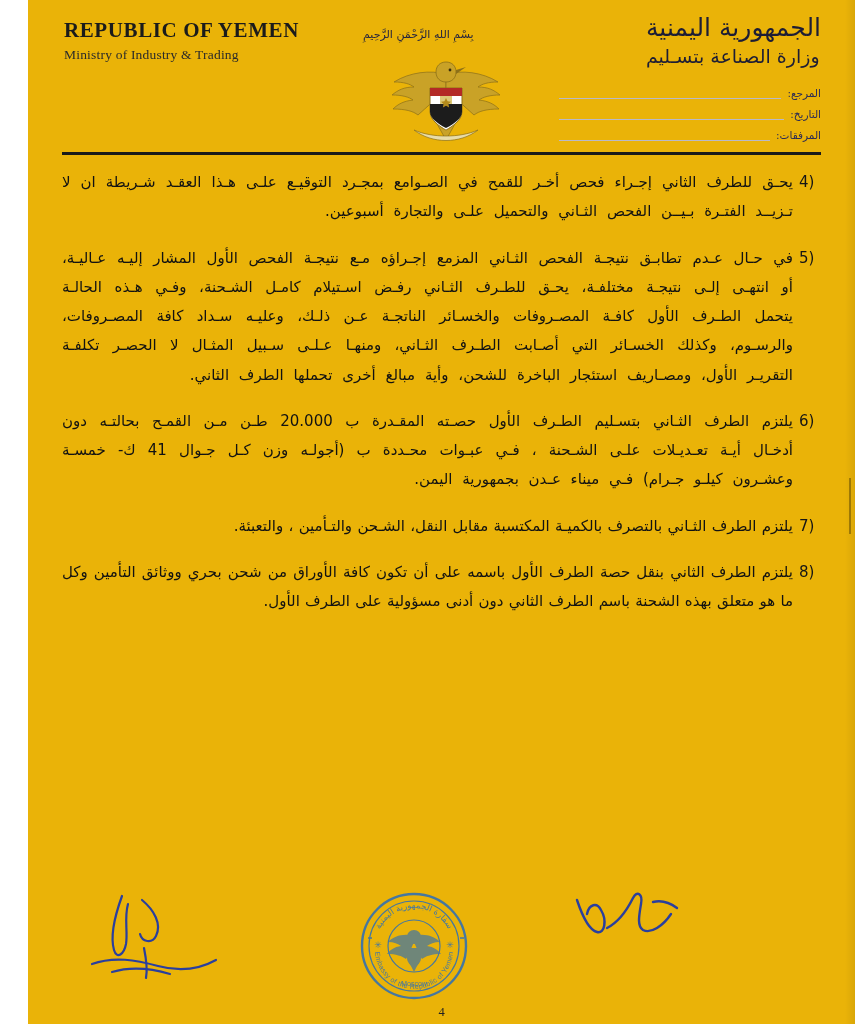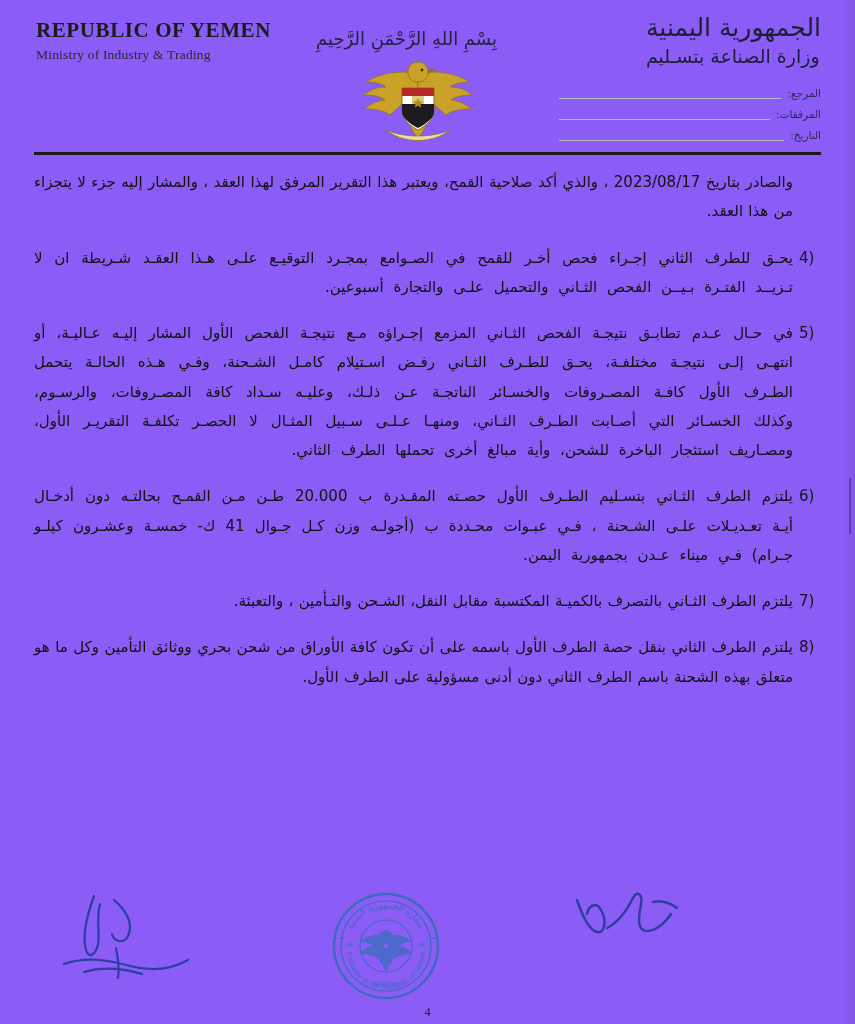--- a/index.html
+++ b/index.html
@@ -11,21 +11,22 @@
     width: 855px;
     height: 1024px;
     position: relative;
     overflow: hidden;
     font-family: "DejaVu Sans", sans-serif;
   }
 
   .page {
     position: absolute;
     inset: 0;
-    background: #8b5cf6;
+    background: #eab308;
+    margin-left: 28px;
   }
 
   
   .header {
     position: absolute;
     top: 0; left: 0; right: 0;
     height: 152px;
   }
 
   .letterhead-left {
@@ -45,24 +46,24 @@
   .letterhead-left .line2 {
     font-family: "Liberation Serif", serif;
     font-size: 13.5px;
     color: #2a2a2a;
     margin-top: 4px;
     letter-spacing: 0.2px;
   }
 
   .basmala {
     position: absolute;
-    left: 316px;
+    left: 335px;
     top: 28px;
     font-family: "DejaVu Sans", sans-serif;
-    font-size: 18px;
+    font-size: 11px;
     color: #23233f;
     white-space: nowrap;
   }
 
   .emblem {
     position: absolute;
     left: 352px;
     top: 52px;
     width: 132px;
     height: 92px;
@@ -263,38 +264,34 @@
       <div class="ar1">الجمهورية اليمنية</div>
       <div class="ar2">وزارة الصناعة بتسـليم</div>
     </div>
 
     <div class="ref-block">
       <div class="ref-row">
         <span class="ref-label">المرجع:</span>
         <span class="ref-line"></span>
       </div>
       <div class="ref-row">
+        <span class="ref-label">التاريخ:</span>
+        <span class="ref-line"></span>
+      </div>
+      <div class="ref-row">
         <span class="ref-label">المرفقات:</span>
         <span class="ref-line"></span>
       </div>
-      <div class="ref-row">
-        <span class="ref-label">التاريخ:</span>
-        <span class="ref-line"></span>
-      </div>
     </div>
   </div>
 
   <div class="rule"></div>
 
   <div class="body-area">
 
-    <div class="para no-num tight">
-      <div class="para-num"></div>
-      <div class="para-text">والصادر بتاريخ 2023/08/17 ، والذي أكد صلاحية القمح، ويعتبر هذا التقرير المرفق لهذا العقد ، والمشار إليه جزء لا يتجزاء من هذا العقد.</div>
-    </div>
 
     <div class="para spaced">
       <div class="para-num">4)</div>
       <div class="para-text">يحـق للطرف الثاني إجـراء فحص أخـر للقمح في الصـوامع بمجـرد التوقيـع علـى هـذا العقـد شـريطة ان لا تـزيــد الفتـرة بـيــن الفحص الثـاني والتحميل علـى والتجارة أسبوعين.</div>
     </div>
 
     <div class="para spaced">
       <div class="para-num">5)</div>
       <div class="para-text">في حـال عـدم تطابـق نتيجـة الفحص الثـاني المزمع إجـراؤه مـع نتيجـة الفحص الأول المشار إليـه عـاليـة، أو انتهـى إلـى نتيجـة مختلفـة، يحـق للطـرف الثـاني رفـض اسـتيلام كامـل الشـحنة، وفـي هـذه الحالـة يتحمل الطـرف الأول كافـة المصـروفات والخسـائر الناتجـة عـن ذلـك، وعليـه سـداد كافة المصـروفات، والرسـوم، وكذلك الخسـائر التي أصـابت الطـرف الثـاني، ومنهـا عـلـى سـبيل المثـال لا الحصـر تكلفـة التقريـر الأول، ومصـاريف استئجار الباخرة للشحن، وأية مبالغ أخرى تحملها الطرف الثاني.</div>
     </div>

